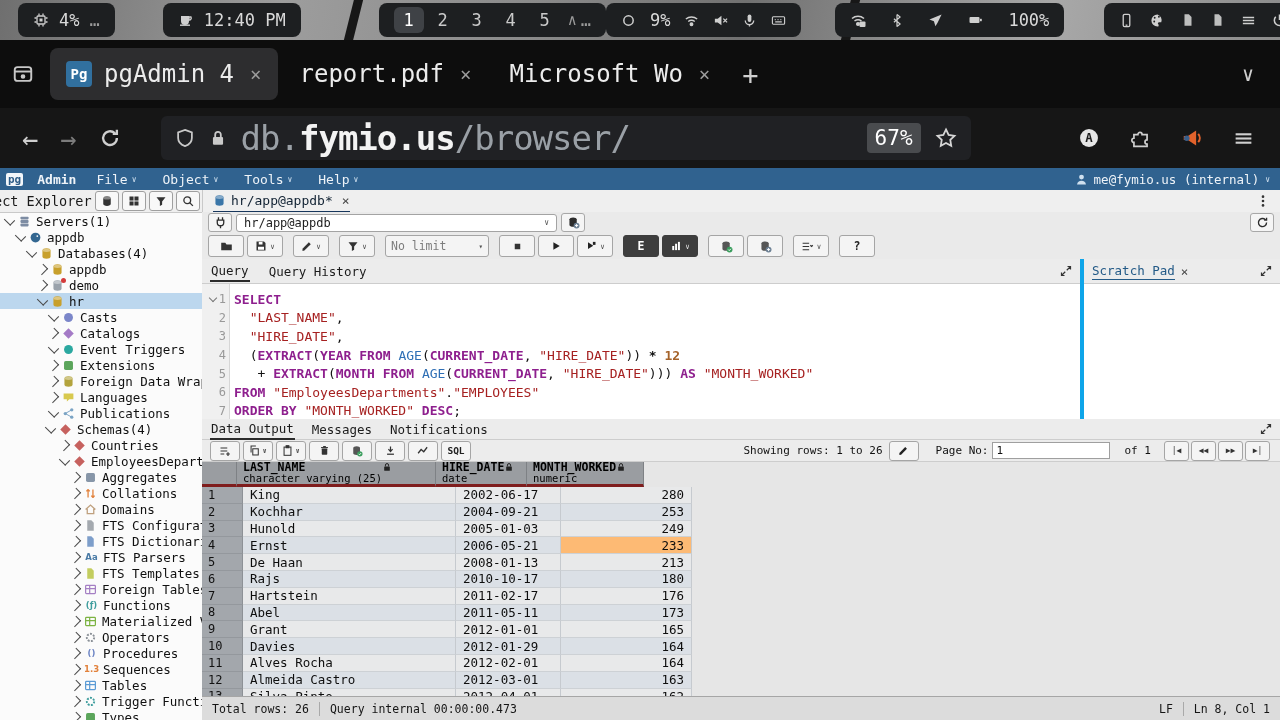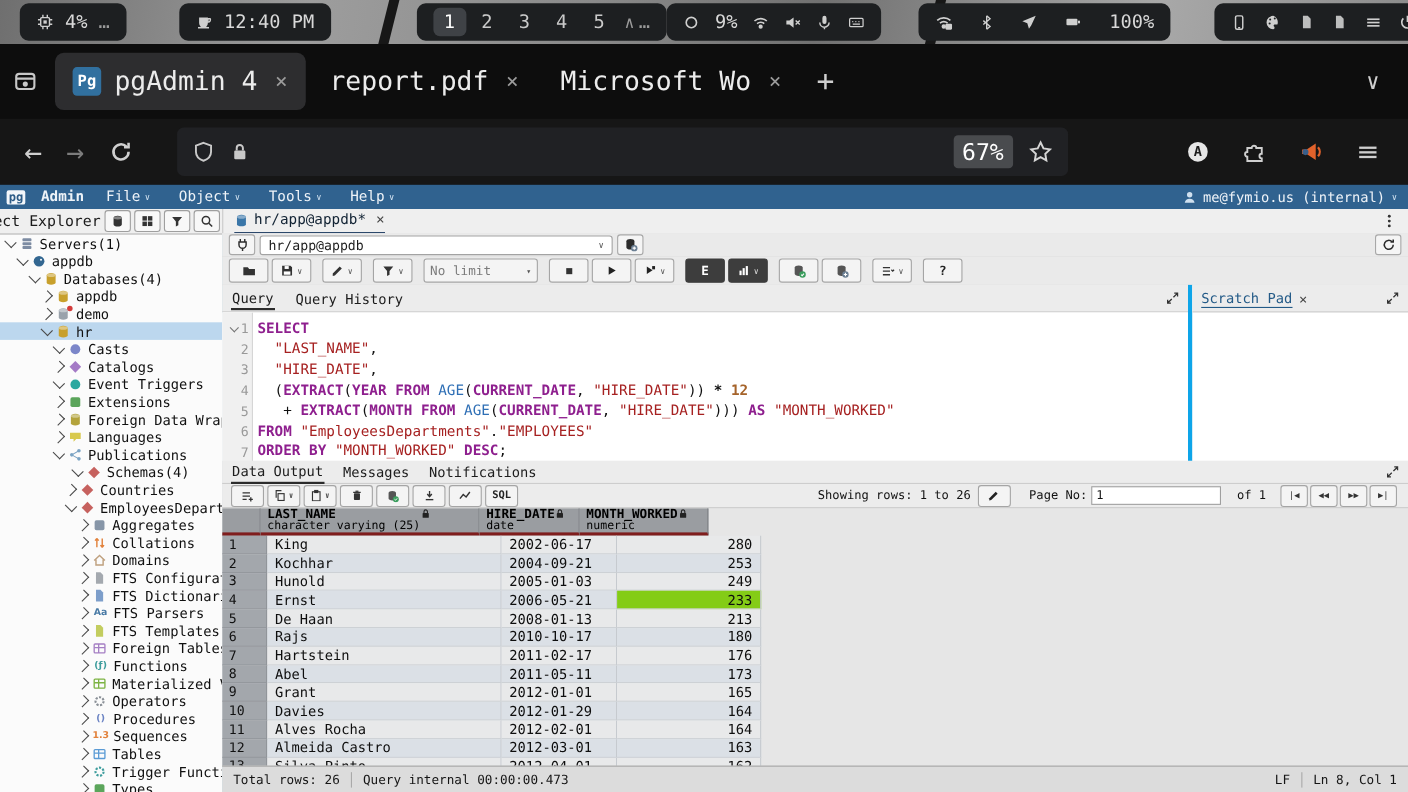--- a/index.html
+++ b/index.html
@@ -526,20 +526,21 @@
   <svg class="ic navbtn" width="22" height="22">
       <use href="#i-refresh"></use>
     </svg>
   <div class="urlbar">
     <svg class="ic" width="20" height="20" style="color:#c9c9c9">
         <use href="#i-shield"></use>
       </svg>
     <svg class="ic" width="18" height="18" style="color:#c9c9c9">
         <use href="#i-lock"></use>
       </svg>
+    <span class="urltext"><span class="u-gray">db.</span><span class="u-white">fymio.us</span><span class="u-gray">/browser/</span></span>
     <span class="zoombadge">67%</span>
     <svg class="ic" width="22" height="22" style="color:#d5d5d5">
         <use href="#i-star"></use>
       </svg>
   </div>
   <div class="nav-right">
     <svg class="ic" width="22" height="22" style="color:#e6e6e6">
         <use href="#i-acct"></use>
       </svg>
     <svg class="ic" width="21" height="21" style="color:#cfcfcf">
@@ -734,21 +735,21 @@
     </div>
     <div class="trow" style="padding-left: 49px;">
       <span class="chev v"></span>
       <span class="ticwrap">
         <svg class="ic" width="13" height="13" style="color: rgb(122, 163, 196);">
           <use href="#i-share"></use>
         </svg>
       </span>
       <span>Publications</span>
     </div>
-    <div class="trow" style="padding-left: 66px;">
+    <div class="trow" style="padding-left: 46px;">
       <span class="chev v"></span>
       <span class="ticwrap">
         <svg class="ic" width="13" height="13" style="color: rgb(192, 80, 77);">
           <use href="#i-diamond"></use>
         </svg>
       </span>
       <span>Schemas(4)</span>
     </div>
     <div class="trow" style="padding-left: 60px;">
       <span class="chev r"></span>
@@ -1165,21 +1166,21 @@
         <div class="grow">
           <div class="gnum">3</div>
           <div class="gc" style="width: 198px; flex: 0 0 198px; background: rgb(232, 233, 234);">Hunold</div>
           <div class="gc" style="width: 90px; flex: 0 0 90px; background: rgb(232, 233, 234);">2005-01-03</div>
           <div class="gc cR" style="width: 116px; flex: 0 0 116px; background: rgb(232, 233, 234);">249</div>
         </div>
         <div class="grow">
           <div class="gnum">4</div>
           <div class="gc" style="width: 198px; flex: 0 0 198px; background: rgb(219, 224, 230);">Ernst</div>
           <div class="gc" style="width: 90px; flex: 0 0 90px; background: rgb(219, 224, 230);">2006-05-21</div>
-          <div class="gc cR" style="width: 116px; flex: 0 0 116px; background: #84cc16;">233</div>
+          <div class="gc cR" style="width: 116px; flex: 0 0 116px; background: #fdba74;">233</div>
         </div>
         <div class="grow">
           <div class="gnum">5</div>
           <div class="gc" style="width: 198px; flex: 0 0 198px; background: rgb(232, 233, 234);">De Haan</div>
           <div class="gc" style="width: 90px; flex: 0 0 90px; background: rgb(232, 233, 234);">2008-01-13</div>
           <div class="gc cR" style="width: 116px; flex: 0 0 116px; background: rgb(232, 233, 234);">213</div>
         </div>
         <div class="grow">
           <div class="gnum">6</div>
           <div class="gc" style="width: 198px; flex: 0 0 198px; background: rgb(219, 224, 230);">Rajs</div>

